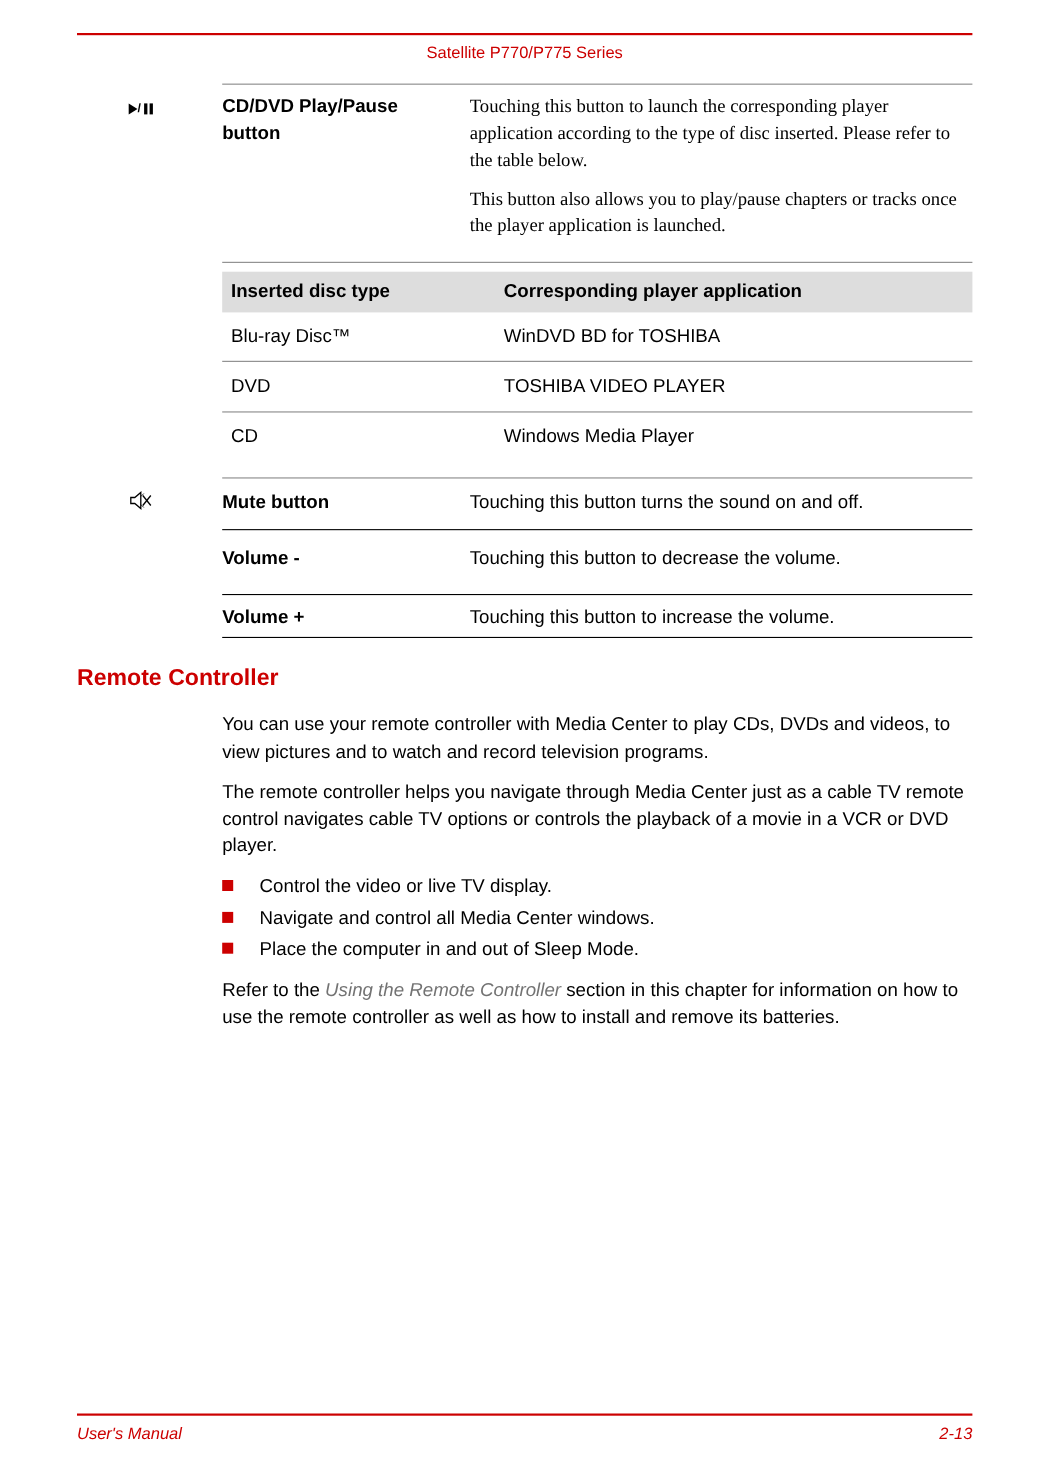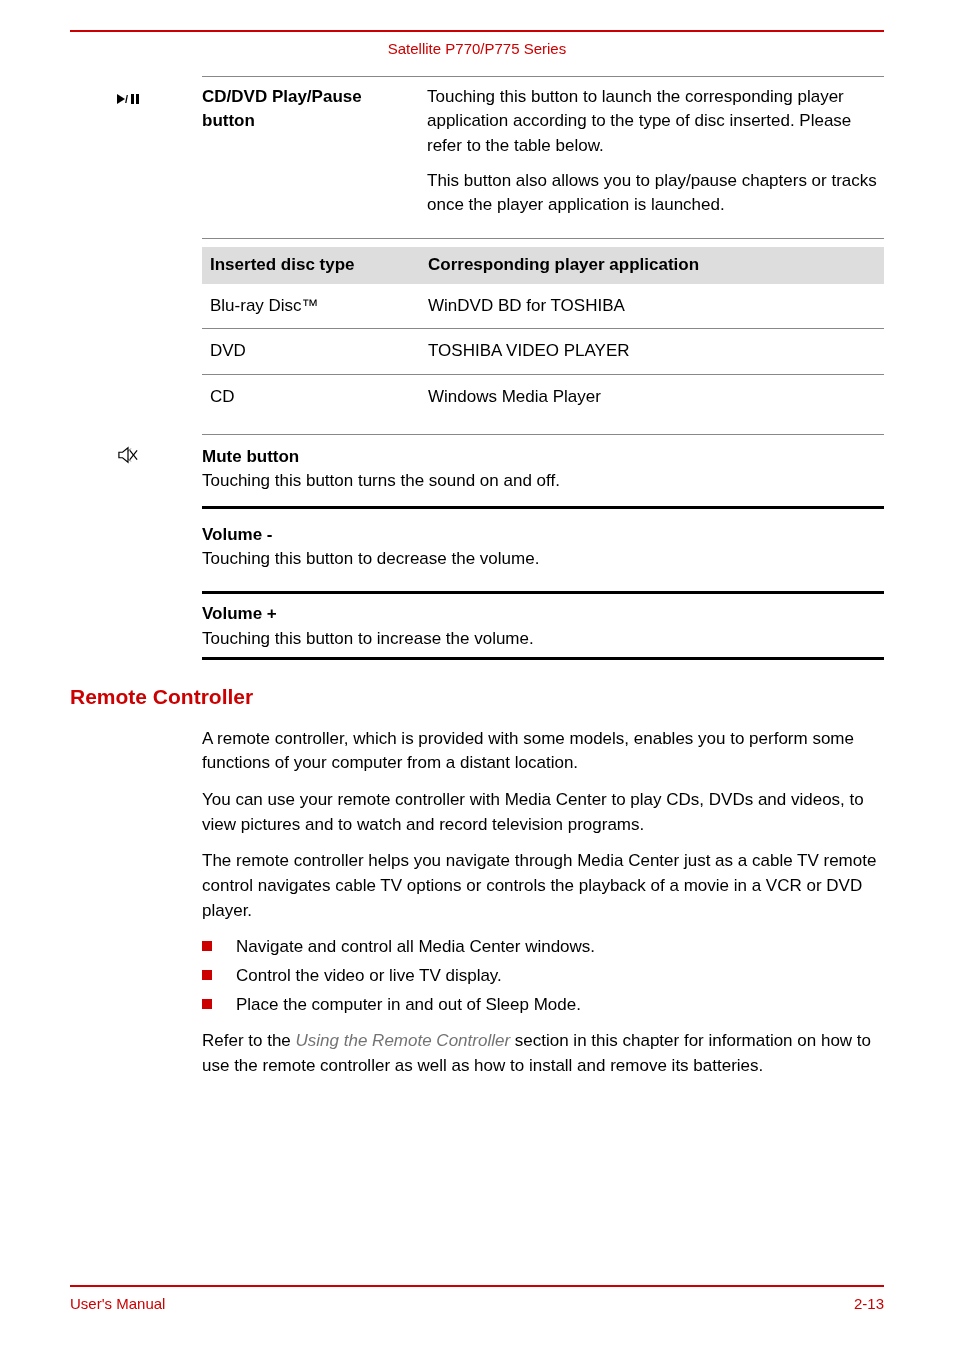--- a/index.html
+++ b/index.html
@@ -53,52 +53,53 @@
       font-weight: bold;
       padding-right: 10px;
     }
     
     .desc-cell {
       flex: 1;
     }
     
     .desc-cell p {
       margin-bottom: 10px;
+      font-family: Liberation Serif, serif;
     }
     
     .top-border {
       border-top: 1px solid #888;
       padding-top: 8px;
       margin-top: 4px;
     }
     
     .bottom-border {
-      border-bottom: 3px solid #000000;
+      border-bottom: 1px solid #000000;
       padding-bottom: 8px;
       margin-bottom: 4px;
-      flex-direction: column;
     }
     
     .table-header {
       background: #ddd;
       font-weight: bold;
       padding: 6px 8px;
     }
     
     .table-row {
       padding: 10px 8px;
       border-bottom: 1px solid #888;
     }
     
     .table-row-nb {
       padding: 10px 8px 6px 8px;
     }
     
     .table-row-flex {
       display: flex;
+      gap: 30px;
     }
     
     .tcol1 {
       width: 218px;
       flex-shrink: 0;
     }
     
     .tcol2 {
       flex: 1;
     }
@@ -150,20 +151,21 @@
       position: absolute;
       bottom: 30px;
       left: 70px;
       right: 70px;
       border-top: 2px solid #c00;
       padding-top: 6px;
       display: flex;
       justify-content: space-between;
       color: #c00;
       font-size: 15px;
+      font-style: italic;
     }
     
     .play-icon {
       display: inline-block;
       position: relative;
       top: 2px;
     }
     
     .triangle {
       display: inline-block;
@@ -270,31 +272,30 @@
   <div class="row-flex bottom-border" style="padding-top:4px; padding-bottom:6px;">
     <div class="label-cell">Volume +</div>
     <div class="desc-cell">Touching this button to increase the volume.</div>
   </div>
 
 </div>
 
 <h1 class="section-heading">Remote Controller</h1>
 
 <div class="body-text">
-  <p>A remote controller, which is provided with some models, enables you to perform some functions of your computer from a distant location.</p>
   <p>You can use your remote controller with Media Center to play CDs, DVDs and videos, to view pictures and to watch and record television programs.</p>
   <p>The remote controller helps you navigate through Media Center just as a cable TV remote control navigates cable TV options or controls the playback of a movie in a VCR or DVD player.</p>
   <ul class="bullet-list">
     <li>
         <span class="bullet-square"></span>
-        <span>Navigate and control all Media Center windows.</span>
+        <span>Control the video or live TV display.</span>
       </li>
     <li>
         <span class="bullet-square"></span>
-        <span>Control the video or live TV display.</span>
+        <span>Navigate and control all Media Center windows.</span>
       </li>
     <li>
         <span class="bullet-square"></span>
         <span>Place the computer in and out of Sleep Mode.</span>
       </li>
   </ul>
   <p>
     <span>Refer to the </span><span class="link-text">Using the Remote Controller</span><span> section in this chapter for information on how to use the remote controller as well as how to install and remove its batteries.</span>
   </p>
 </div>

